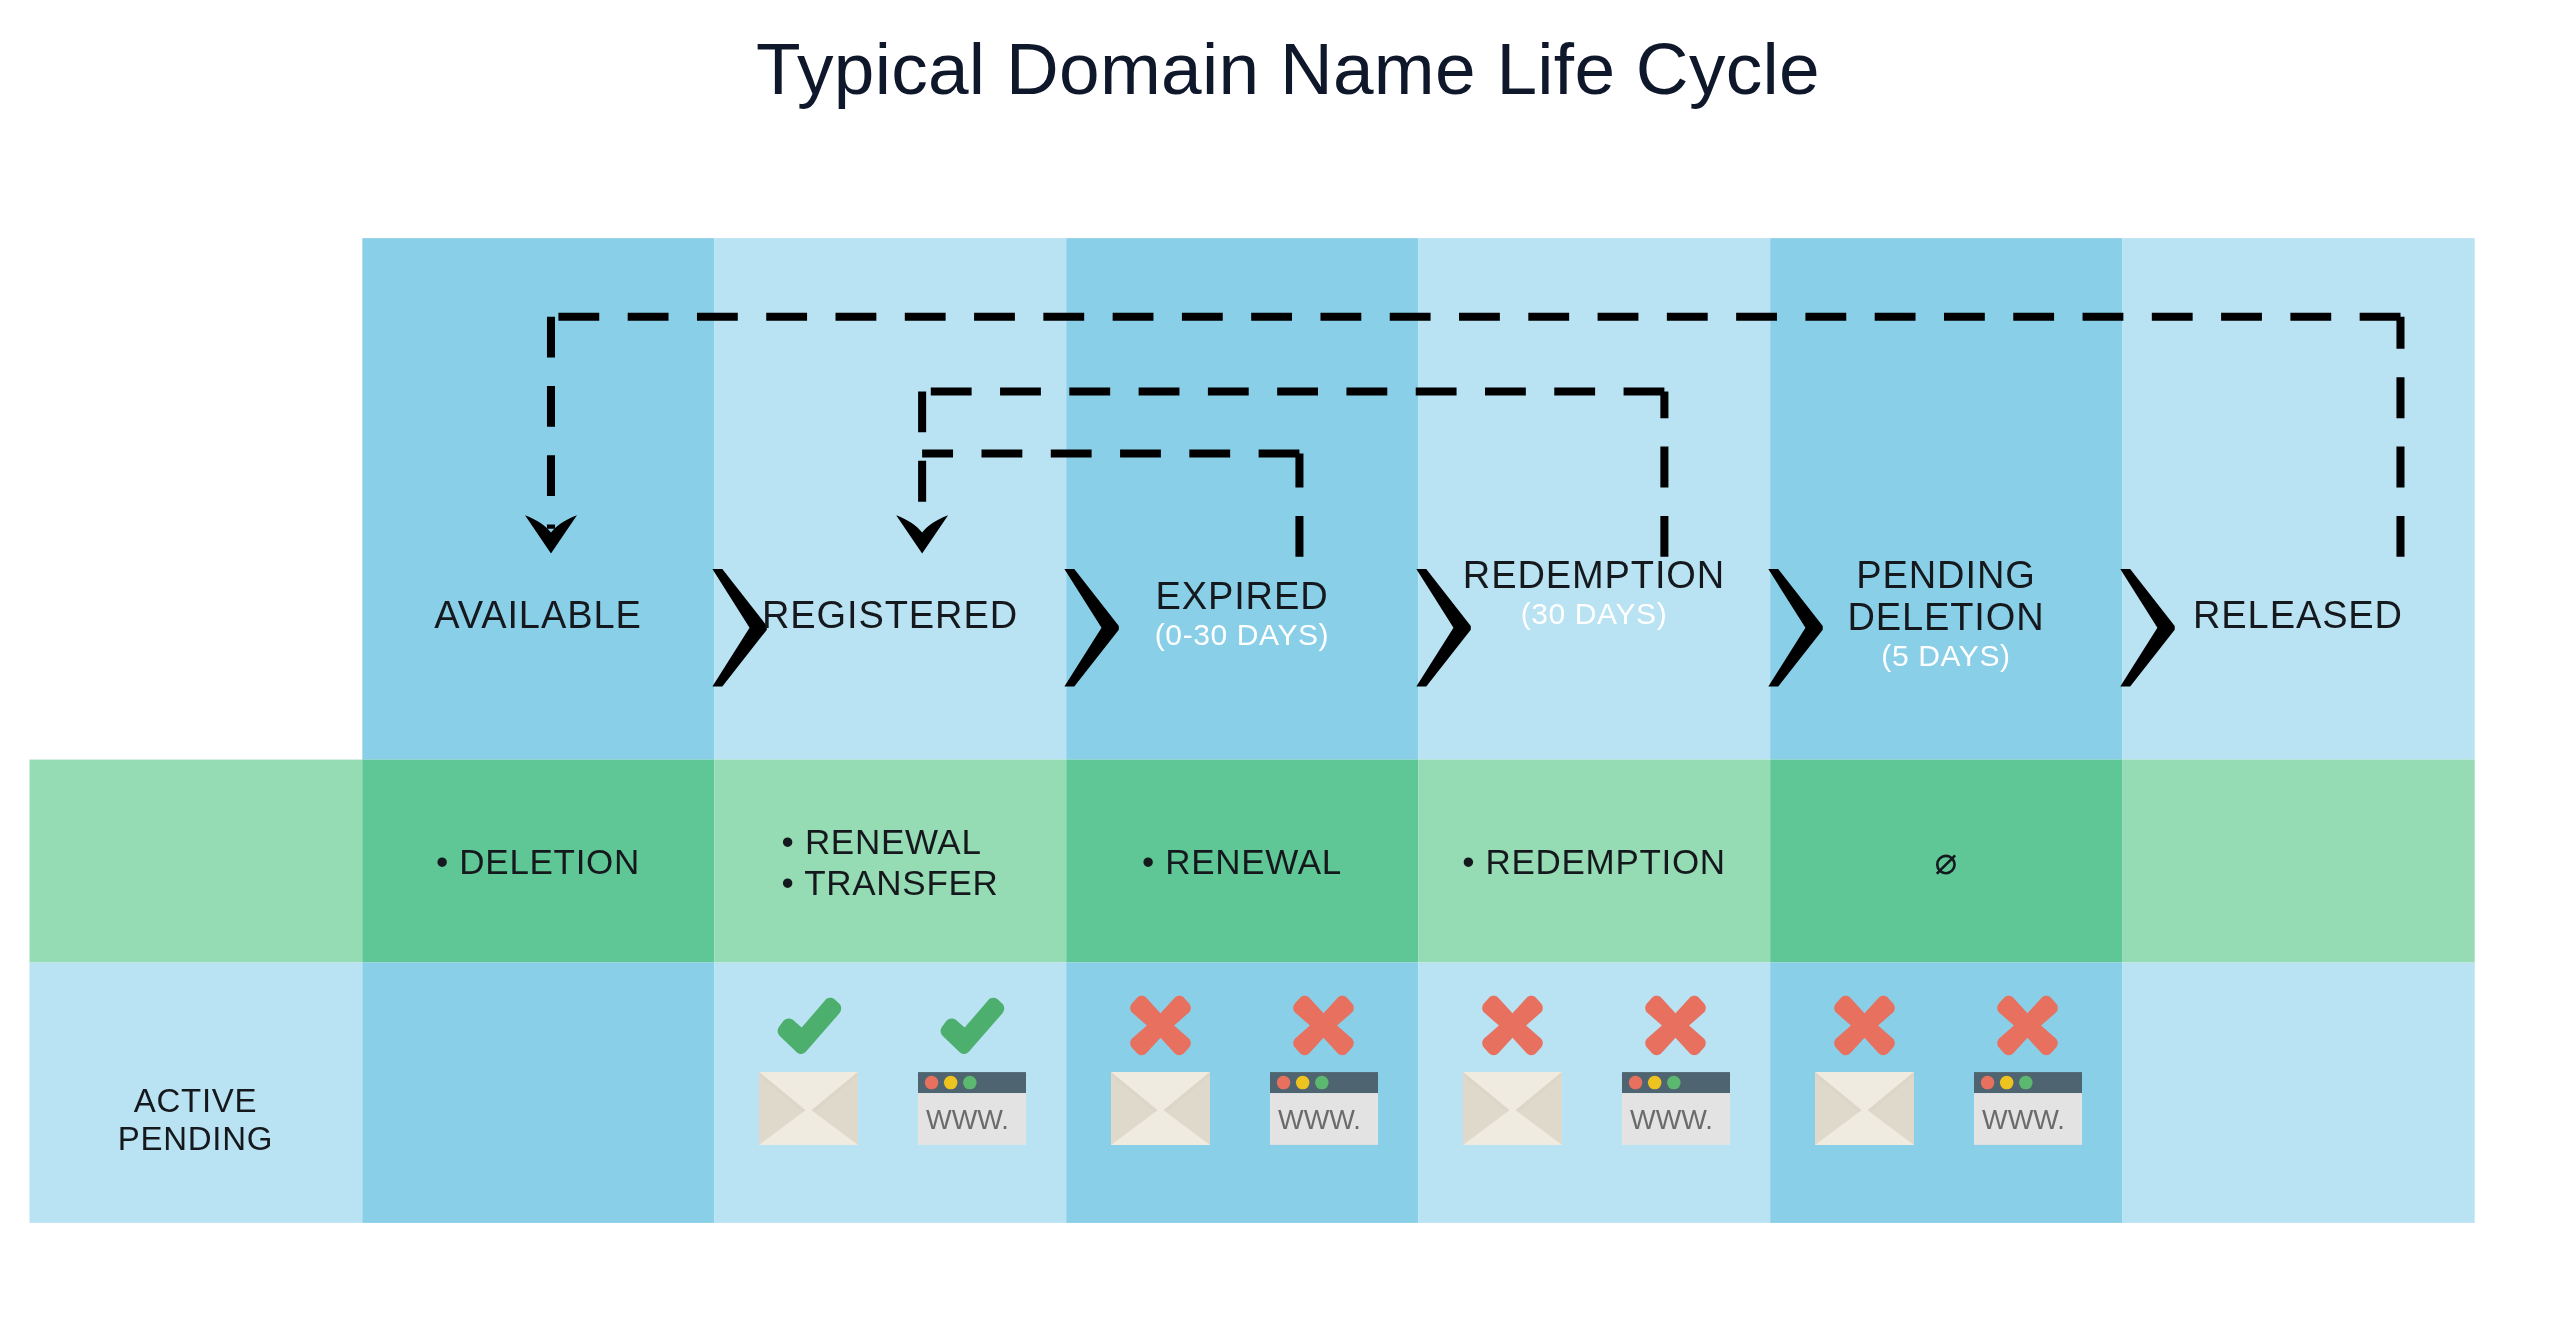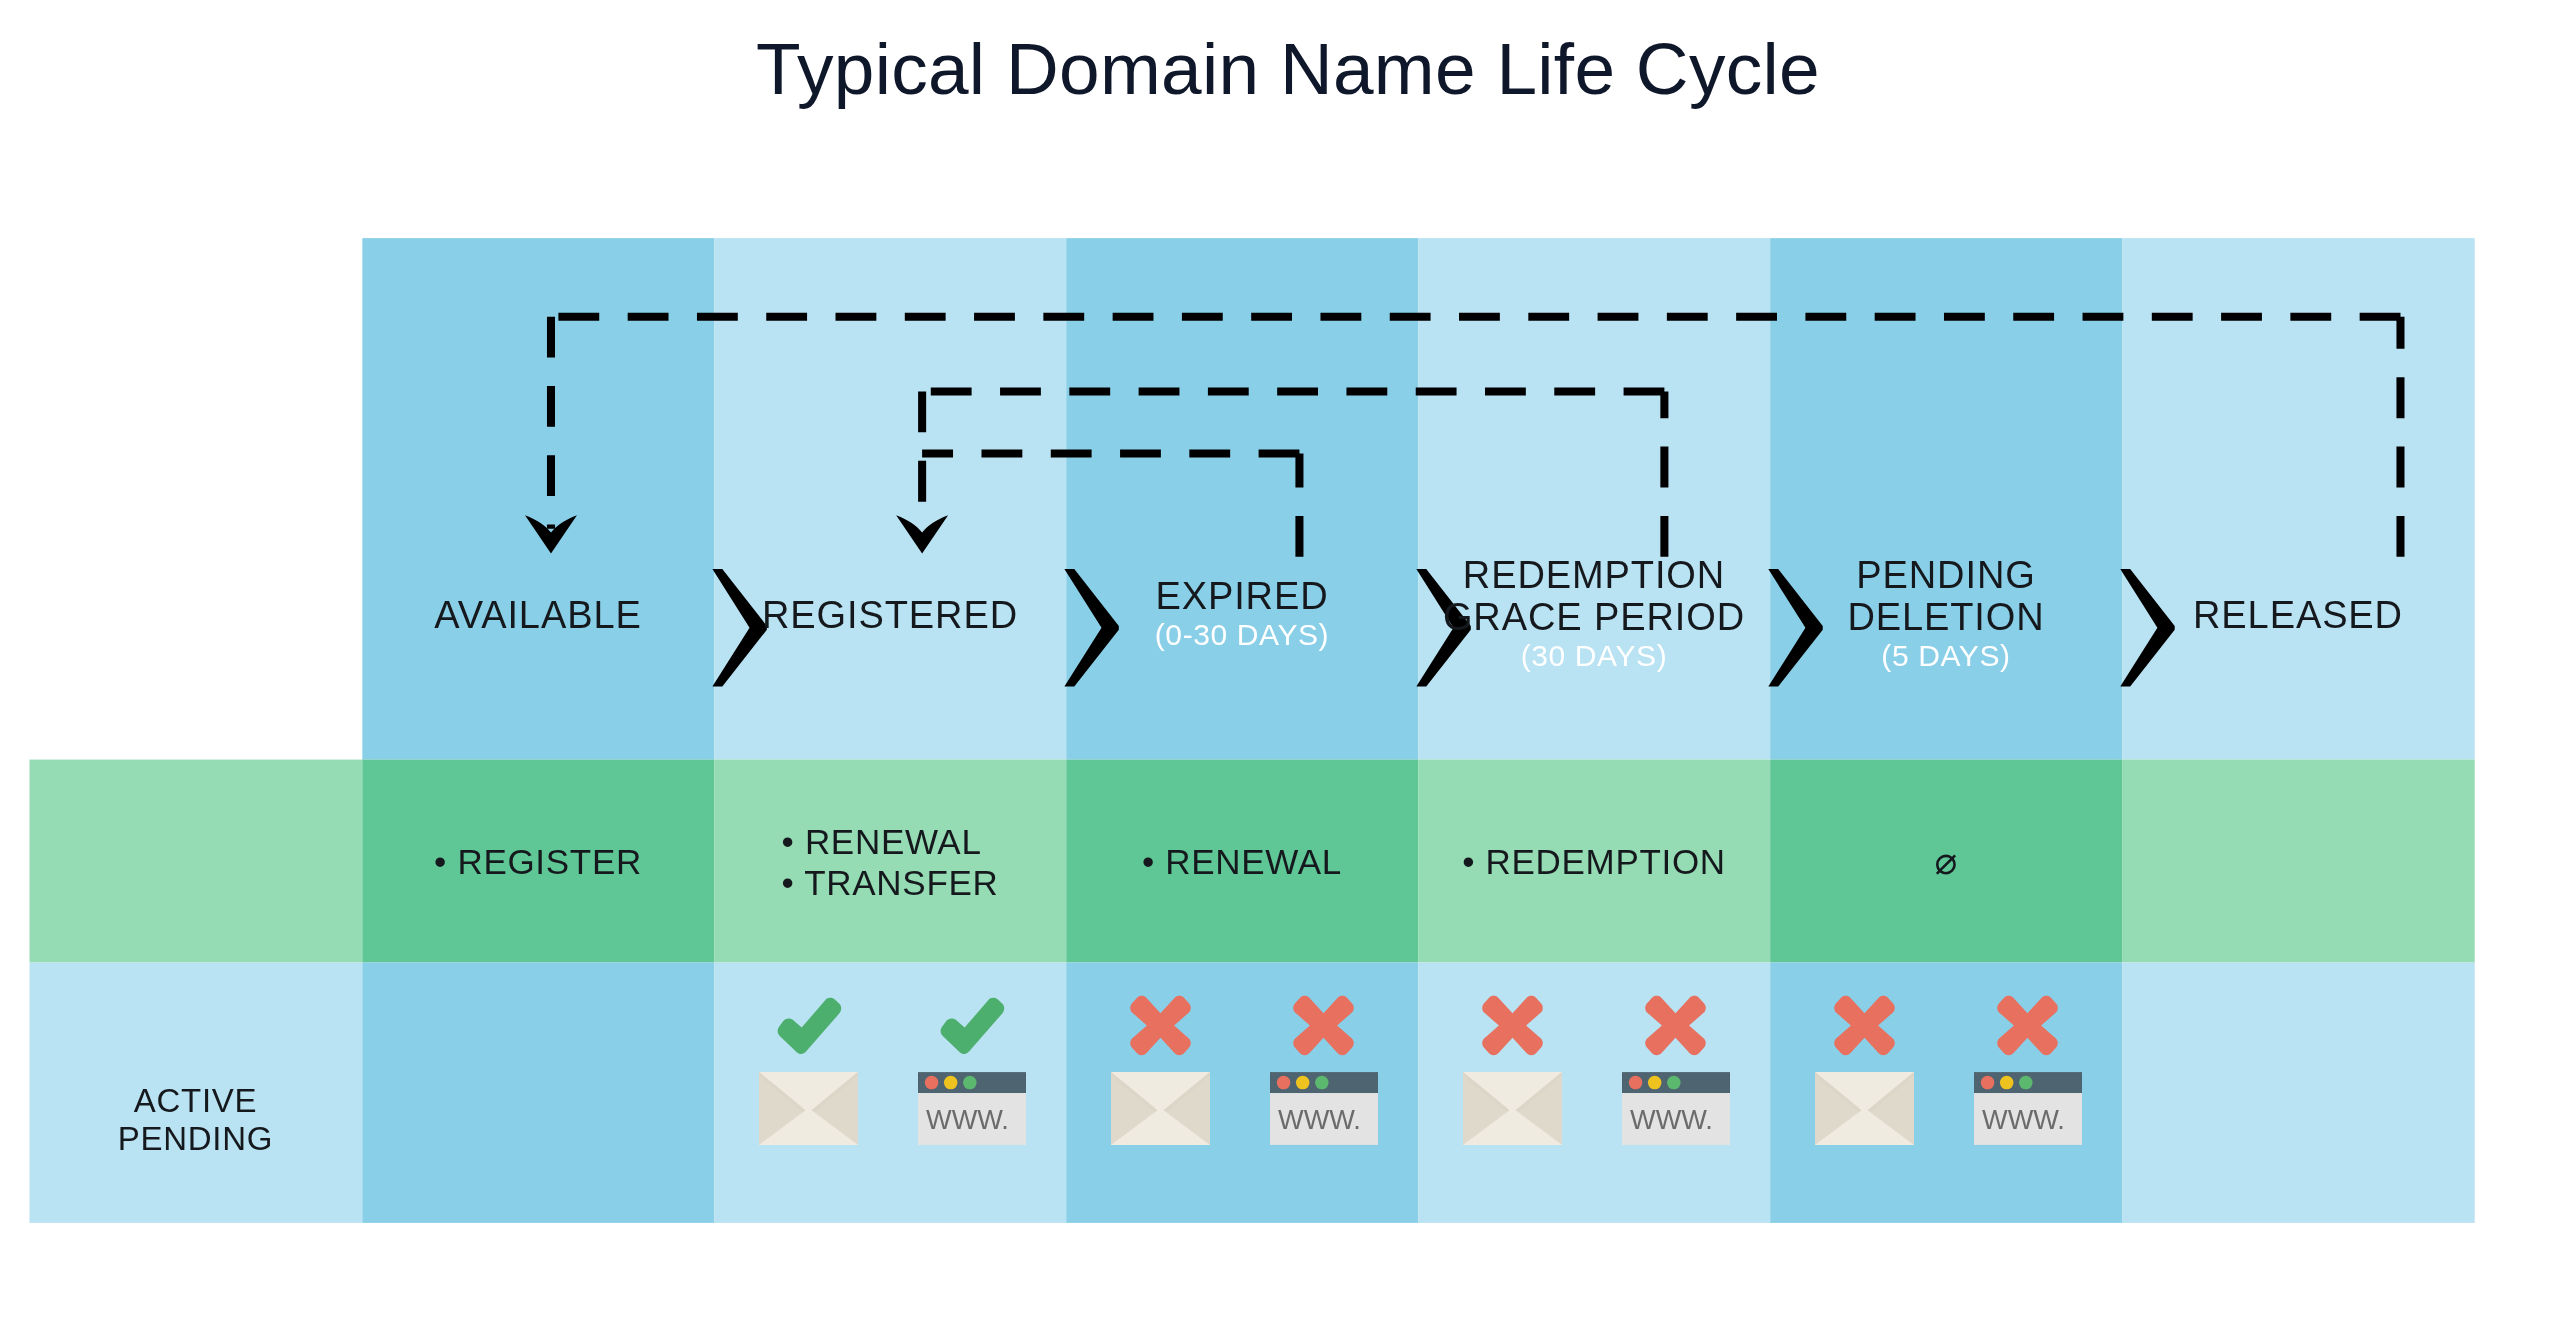--- a/index.html
+++ b/index.html
@@ -194,21 +194,20 @@
   <div class="stage-name">REGISTERED</div>
 </div>
 
 <div class="stage-label-wrap" style="left:1066px; top:575px;">
   <div class="stage-name">EXPIRED</div>
   <div class="stage-sub">(0-30 DAYS)</div>
 </div>
 
 <div class="stage-label-wrap" style="left:1418px; top:554px;">
   <div class="stage-name">REDEMPTION</div>
-  <div class="stage-name">GRACE PERIOD</div>
   <div class="stage-sub">(30 DAYS)</div>
 </div>
 
 <div class="stage-label-wrap" style="left:1770px; top:554px;">
   <div class="stage-name">PENDING</div>
   <div class="stage-name">DELETION</div>
   <div class="stage-sub">(5 DAYS)</div>
 </div>
 
 <div class="stage-label-wrap" style="left:2122px; top:594px;">
@@ -216,21 +215,21 @@
 </div>
 
 
 <div class="row-label" style="top:1058px;margin-top:24px;">
   <div>ACTIVE</div>
   <div>PENDING</div>
 </div>
 
 <div class="action-cell" style="left:362px; top:760px; height:203px;">
   <div class="action-inner">
-    <div class="action-item">• REGISTER</div>
+    <div class="action-item">• DELETION</div>
   </div>
 </div>
 
 <div class="action-cell" style="left:714px; top:760px; height:203px;">
   <div class="action-inner">
     <div class="action-item">• RENEWAL</div>
     <div class="action-item">• TRANSFER</div>
   </div>
 </div>
 

